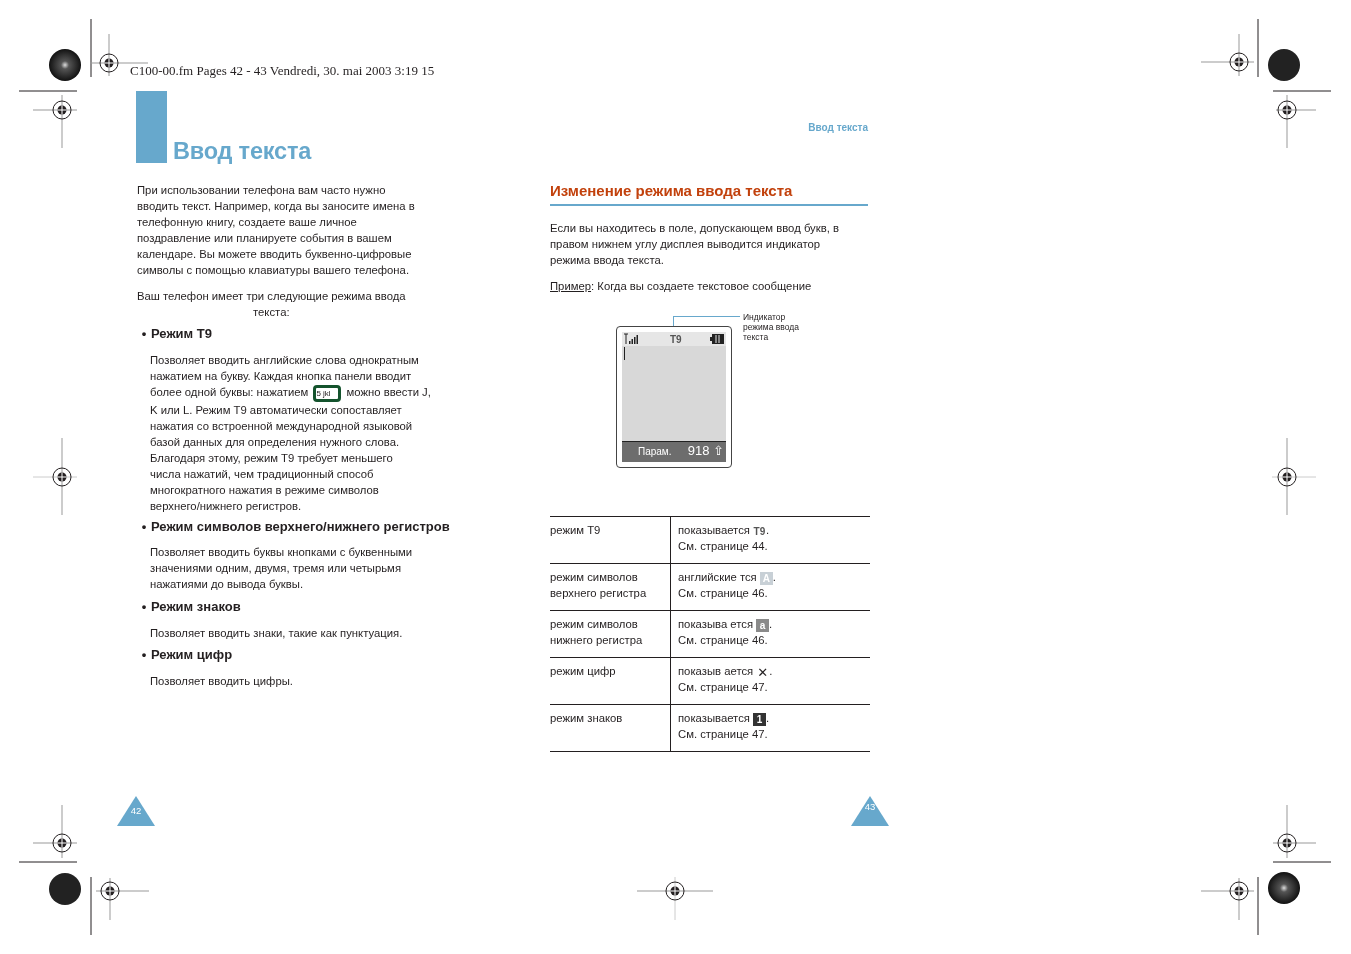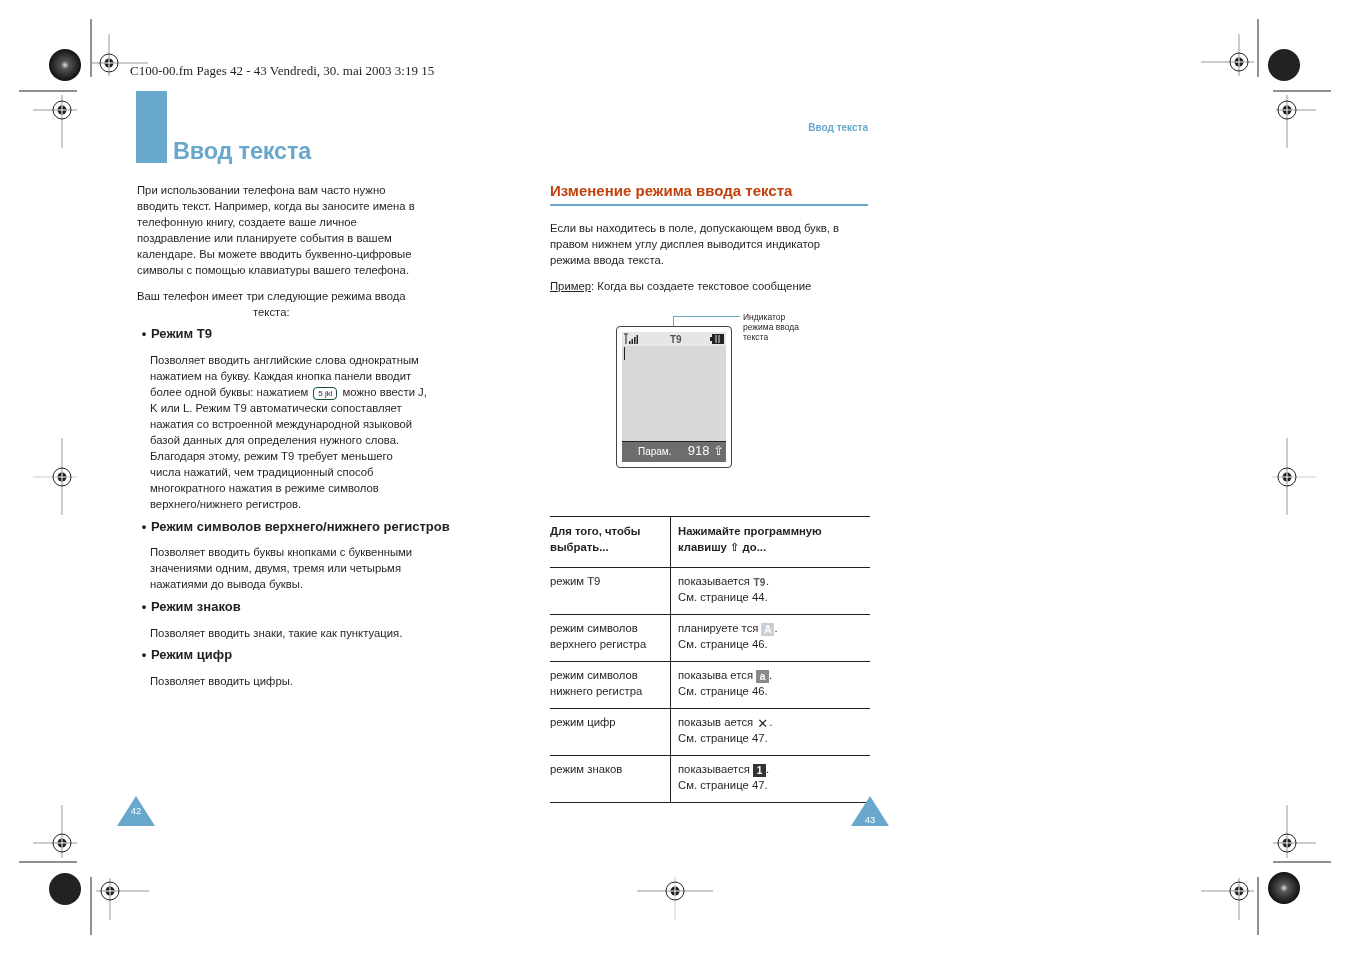--- a/index.html
+++ b/index.html
@@ -8,21 +8,21 @@
   .slug{position:absolute;left:130px;top:63px;font-family:"Liberation Serif","DejaVu Serif",serif;font-size:13px;color:#231f20;white-space:nowrap;}
   .title-bar{position:absolute;left:136px;top:91px;width:31px;height:72px;background:#67a8cc;}
   .page-title{position:absolute;left:173px;top:138px;font-size:23.5px;font-weight:bold;color:#67a8cc;white-space:nowrap;letter-spacing:-0.2px;}
   .running-head{position:absolute;right:483px;top:122px;font-size:10px;font-weight:bold;color:#67a8cc;white-space:nowrap;}
   .para{position:absolute;font-size:11.3px;line-height:16px;}
   .bullet{position:absolute;font-size:13px;font-weight:bold;white-space:nowrap;text-align:center;}
   .bullet .dot{display:inline-block;width:14px;}
   .section-title{position:absolute;left:550px;top:182px;font-size:15px;font-weight:bold;color:#c2410c;white-space:nowrap;}
   .section-rule{position:absolute;left:550px;top:204px;width:318px;height:2px;background:#67a8cc;}
   .underline{text-decoration:underline;}
-  .key5{display:inline-block;width:22px;height:11px;border:1px solid #14532d;border-radius:4px;font-size:8px;line-height:11px;text-align:center;vertical-align:middle;margin:0 2px;}
+  .key5{display:inline-block;width:22px;height:11px;border:3px solid #14532d;border-radius:4px;font-size:8px;line-height:11px;vertical-align:middle;margin:0 2px;}
   
   .phone{position:absolute;left:616px;top:326px;width:114px;height:140px;border:1px solid #444;border-radius:4px;background:#fff;}
   .phone-screen{position:absolute;left:5px;top:5px;width:104px;height:130px;background:#d8d8d8;}
   .phone-status{position:absolute;left:0;top:0;width:104px;height:14px;background:#e6e6e6;}
   .phone-soft{position:absolute;left:0;bottom:0;width:104px;height:20px;background:#6d6d6d;color:#fff;border-top:1px solid #222;}
   .phone-soft .left{position:absolute;left:3px;top:4px;font-size:10px;padding-left:13px;}
   .phone-soft .right{position:absolute;right:2px;top:1px;font-size:13px;}
   .callout-line{position:absolute;background:#67a8cc;}
   .callout-text{position:absolute;left:743px;top:312px;font-size:8.5px;line-height:10px;}
   
@@ -226,47 +226,37 @@
     <div class="abs" style="left:2px;top:15px;width:1px;height:13px;background:#222;"></div>
     <div class="phone-soft">
       <span class="left">Парам.</span>
       <span class="right"><span>918</span> <span>⇧</span></span>
     </div>
   </div>
 </div>
 
 <table class="tbl">
   <tbody>
-      <tr>
-    <th class="c1">
-      <div>Для того, чтобы</div>
-      <div>выбрать...</div>
-    </th>
-    <th class="c2">
-      <div>Нажимайте программную</div>
-      <div>клавишу ⇧ до...</div>
-    </th>
-  </tr>
   <tr>
     <td class="c1">
           <div>режим T9</div>
           <div>&nbsp;</div>
         </td>
     <td class="c2">
       <div><span>показывается</span><span class="ico ico-t9">T9</span>.</div>
       <div>См. странице 44.</div>
     </td>
   </tr>
   <tr>
     <td class="c1">
           <div>режим символов</div>
           <div>верхнего регистра</div>
         </td>
     <td class="c2">
-      <div><span>планируете тся</span><span class="ico ico-upper">A</span>.</div>
+      <div><span>английские тся</span><span class="ico ico-upper">A</span>.</div>
       <div>См. странице 46.</div>
     </td>
   </tr>
   <tr>
     <td class="c1">
           <div>режим символов</div>
           <div>нижнего регистра</div>
         </td>
     <td class="c2">
       <div><span>показыва ется</span><span class="ico ico-lower">a</span>.</div>
@@ -293,14 +283,14 @@
       <div>См. странице 47.</div>
     </td>
   </tr>
 </tbody>
   </table>
 
 <div class="pgnum" style="left:850px;top:795px;">
   <svg width="40" height="34">
       <polygon points="20,1 39,31 1,31" fill="#67a8cc"></polygon>
     </svg>
-  <div class="lbl" style="top:19px;">43</div>
+  <div class="lbl" style="top:6px;">43</div>
 </div>
 
 </body></html>

